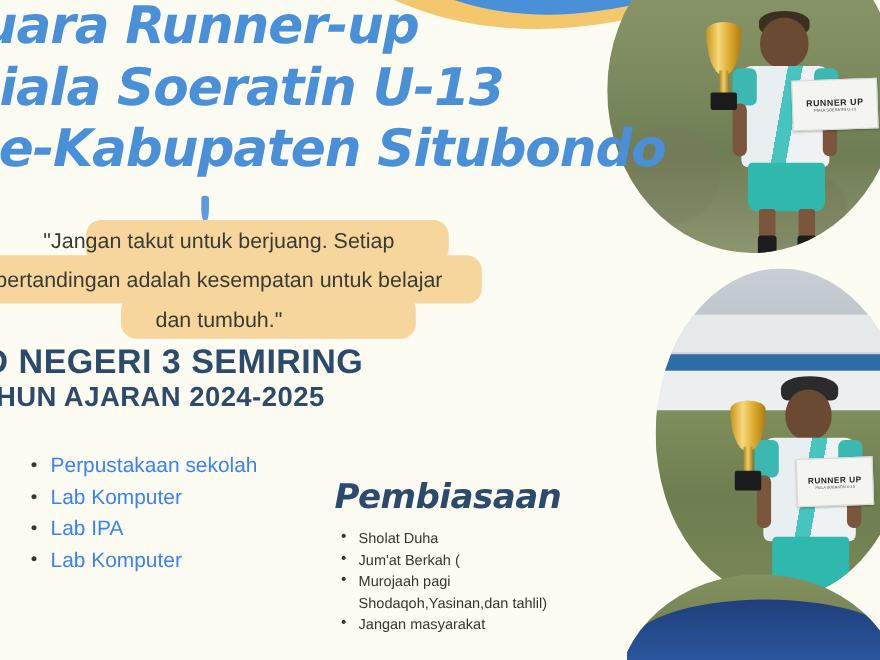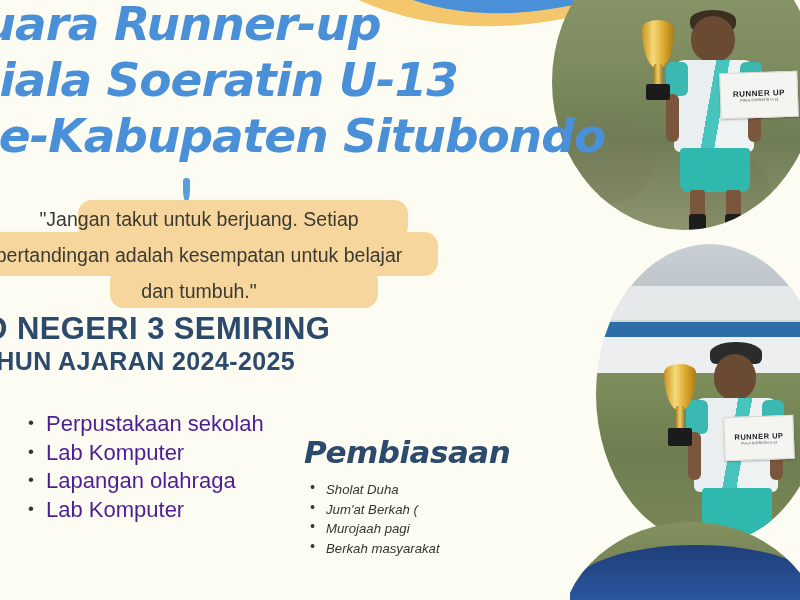--- a/index.html
+++ b/index.html
@@ -101,27 +101,27 @@
 
   
   .col-head{
     color:#2c4a6b; font-family:"DejaVu Sans", sans-serif;
     font-style:italic; font-weight:bold; letter-spacing:-.5px;
   }
 
   #col-fasilitas{ position:absolute; left:22px; top:404px; width:270px; }
   #col-fasilitas .col-head{ font-size:35px; line-height:42px; }
   #col-fasilitas ul{ list-style:none; margin-top:6px; }
-  #col-fasilitas li{ position:relative; padding-left:24px; color:#4c1d95;
-    font-size:22px; line-height:28.5px; white-space:nowrap; }
+  #col-fasilitas li{ position:relative; padding-left:24px; color:#3b82f6;
+    font-size:19px; line-height:28.5px; white-space:nowrap; }
   #col-fasilitas li:before{ content:"•"; position:absolute; left:6px; top:-1px; font-size:17px; color:#36362f; }
 
   #col-pembiasaan{ position:absolute; left:304px; top:432px; width:250px; }
   #col-pembiasaan .col-head{ font-size:31px; line-height:40px; }
-  #col-pembiasaan ul{ list-style:none; margin-top:8px;font-style:italic; }
+  #col-pembiasaan ul{ list-style:none; margin-top:8px; }
   #col-pembiasaan li{ position:relative; padding-left:22px; color:#36362f;
     font-size:13.2px; line-height:19.5px; }
   #col-pembiasaan li:before{ content:"•"; position:absolute; left:6px; top:-2px; font-size:14px; color:#36362f; }
 </style>
 <style>#col-pembiasaan li.no-bullet:before{content:"";}</style></head>
 <body>
 
 <div id="stage">
 
   <div class="swoosh-wrap">
@@ -217,28 +217,29 @@
 
   <div class="school">
     <div class="l1">SD NEGERI 3 SEMIRING</div>
     <div class="l2">TAHUN AJARAN 2024-2025</div>
   </div>
 
   <div id="col-fasilitas">
     <ul>
       <li>Perpustakaan sekolah</li>
       <li>Lab Komputer</li>
-      <li>Lapangan olahraga</li>
+      <li>Lab IPA</li>
       <li>Lab Komputer</li>
     </ul>
   </div>
 
   <div id="col-pembiasaan">
     <div class="col-head">Pembiasaan</div>
     <ul>
       <li>Sholat Duha</li>
       <li>Jum'at Berkah (</li>
       <li>Murojaah pagi</li>
-      <li>Berkah masyarakat</li>
+      <li style="padding-left: 22px; list-style: none;" class="no-bullet">Shodaqoh,Yasinan,dan tahlil)</li>
+      <li>Jangan masyarakat</li>
     </ul>
   </div>
 
 </div>
 
 </body></html>

